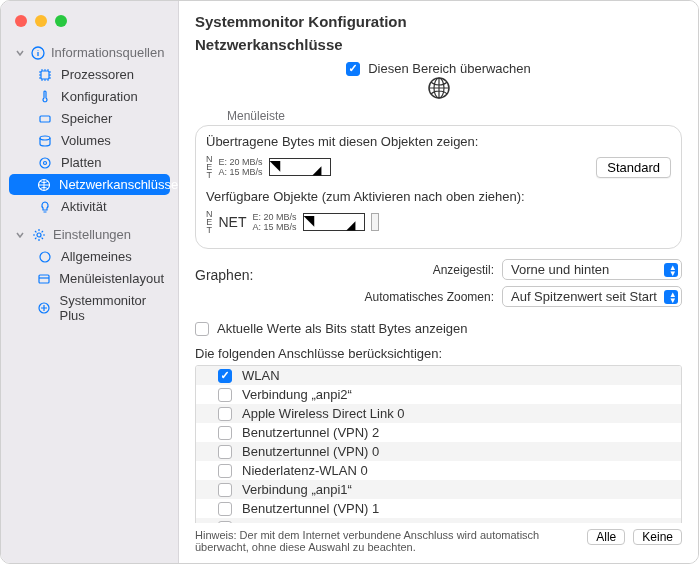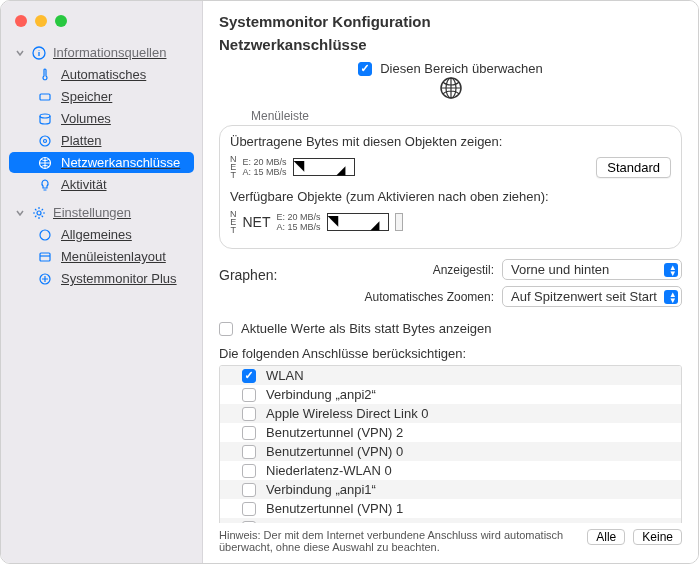--- a/index.html
+++ b/index.html
@@ -1,18 +1,18 @@
 <!DOCTYPE html>
 <html><head>
   <meta charset="utf-8">
   <style>
     * { box-sizing: border-box; margin: 0; padding: 0; }
     body { font-family: -apple-system, BlinkMacSystemFont, "Helvetica Neue", sans-serif; font-size: 13px; color: #333; background: #fff; width: 699px; height: 564px; overflow: hidden; }
     .window { display: flex; width: 699px; height: 564px; border: 1px solid #d0d0d0; border-radius: 10px; overflow: hidden; }
-    .sidebar { width: 202px; background: #eceaee; border-right: 1px solid #d8d6da; display: flex; flex-direction: column; text-decoration: underline; }
+    .sidebar { width: 178px; background: #eceaee; border-right: 1px solid #d8d6da; display: flex; flex-direction: column; }
     .traffic-lights { display: flex; gap: 8px; padding: 14px 14px 10px 14px; }
     .traffic-light { width: 12px; height: 12px; border-radius: 50%; }
     .tl-red { background: #ff5f57; }
     .tl-yellow { background: #febc2e; }
     .tl-green { background: #28c840; }
     .nav { padding: 4px 8px; }
     .nav-group-header { display: flex; align-items: center; padding: 4px 6px; color: #6e6e72; font-weight: 500; cursor: default; gap: 6px; font-size: 13px; }
     .nav-item { display: flex; align-items: center; padding: 3px 6px 3px 28px; border-radius: 5px; color: #3a3a3c; gap: 8px; font-size: 13px; margin-bottom: 1px; }
     .nav-item.selected { background: #0a7aff; color: #fff; }
     .nav-item.selected .nav-icon svg { stroke: #fff; }
@@ -77,24 +77,33 @@
           <svg width="14" height="14" viewBox="0 0 14 14">
               <circle cx="7" cy="7" r="6" fill="none" stroke="#0a7aff" stroke-width="1.3"></circle>
               <path d="M7 6 L7 10 M7 4 L7 4.5" stroke="#0a7aff" stroke-width="1.3"></path>
             </svg>
         </span>
         <span>Informationsquellen</span>
       </div>
       <div class="nav-item">
         <span class="nav-icon">
             <svg width="14" height="14" viewBox="0 0 14 14">
+              <rect x="3" y="3" width="8" height="8" rx="1" fill="none" stroke="#0a7aff" stroke-width="1.2"></rect>
+              <path d="M7 1v2M7 11v2M1 7h2M11 7h2M4 1v2M10 1v2M4 11v2M10 11v2M1 4h2M1 10h2M11 4h2M11 10h2" stroke="#0a7aff" stroke-width="1"></path>
+            </svg>
+          </span>
+        <span>Prozessoren</span>
+      </div>
+      <div class="nav-item">
+        <span class="nav-icon">
+            <svg width="14" height="14" viewBox="0 0 14 14">
               <path d="M6 2a1 1 0 012 0v6a2 2 0 11-2 0V2z" fill="none" stroke="#0a7aff" stroke-width="1.2"></path>
             </svg>
           </span>
-        <span>Automatisches</span>
+        <span>Konfiguration</span>
       </div>
       <div class="nav-item">
         <span class="nav-icon">
             <svg width="14" height="14" viewBox="0 0 14 14">
               <rect x="2" y="4" width="10" height="6" rx="1" fill="none" stroke="#0a7aff" stroke-width="1.2"></rect>
             </svg>
           </span>
         <span>Speicher</span>
       </div>
       <div class="nav-item">

